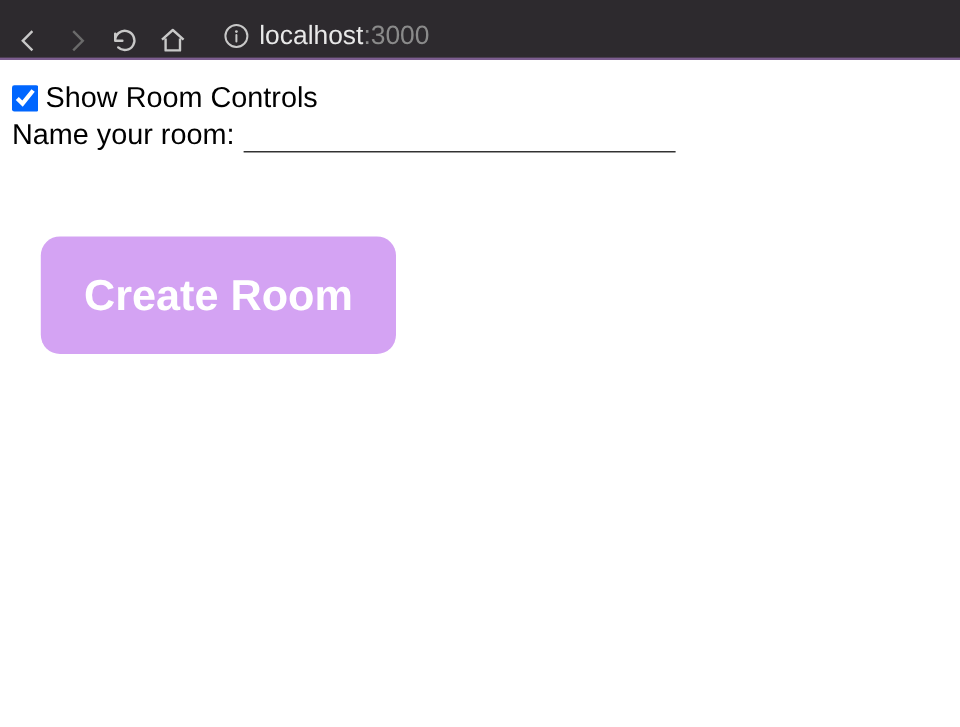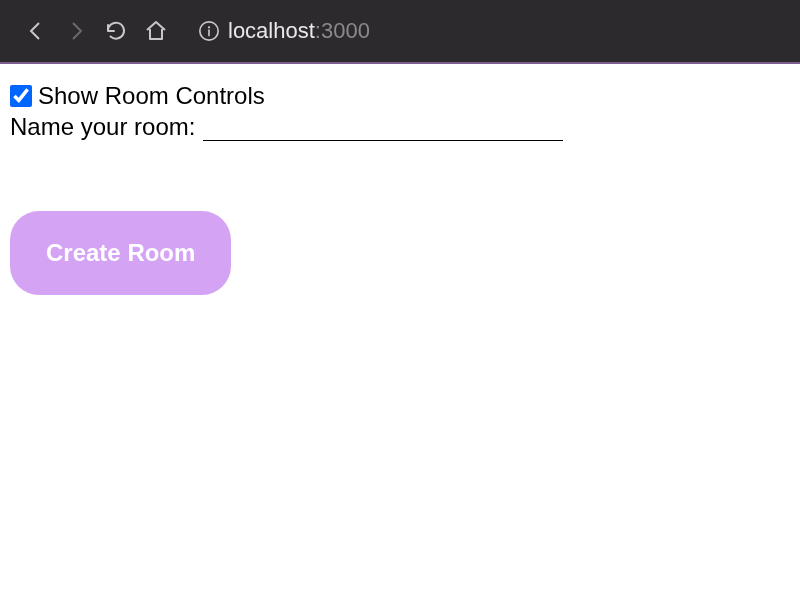--- a/index.html
+++ b/index.html
@@ -9,24 +9,24 @@
     }
     body {
       font-family: -apple-system, BlinkMacSystemFont, "Segoe UI", Helvetica, Arial, sans-serif;
       background: #fff;
       width: 800px;
       height: 606px;
       overflow: hidden;
     }
     .browser-toolbar {
       background: #2d2a2e;
-      height: 64px;
+      height: 50px;
       display: flex;
-      align-items: center;
-      padding: 0 22px;
+      align-items: flex-end;
+      padding: 0 10px;
       gap: 12px;
       border-bottom: 2px solid #7c5d8f;
     }
     .nav-icon {
       display: flex;
       align-items: center;
       justify-content: center;
       width: 28px;
       height: 28px;
       cursor: pointer;
@@ -98,25 +98,26 @@
     .form-input {
       border: none;
       border-bottom: 1.5px solid #000;
       outline: none;
       font-size: 22px;
       width: 360px;
       padding: 2px 0;
       background: transparent;
     }
     .create-button {
+      margin-left: 24px;
       background: #d4a3f3;
       color: #fff;
       border: none;
-      border-radius: 29px;
-      font-size: 24px;
+      border-radius: 16px;
+      font-size: 36px;
       font-weight: 700;
       padding: 28px 36px;
       cursor: pointer;
       font-family: inherit;
     }
   </style>
 </head>
 <body>
 
 <div class="browser-toolbar">

